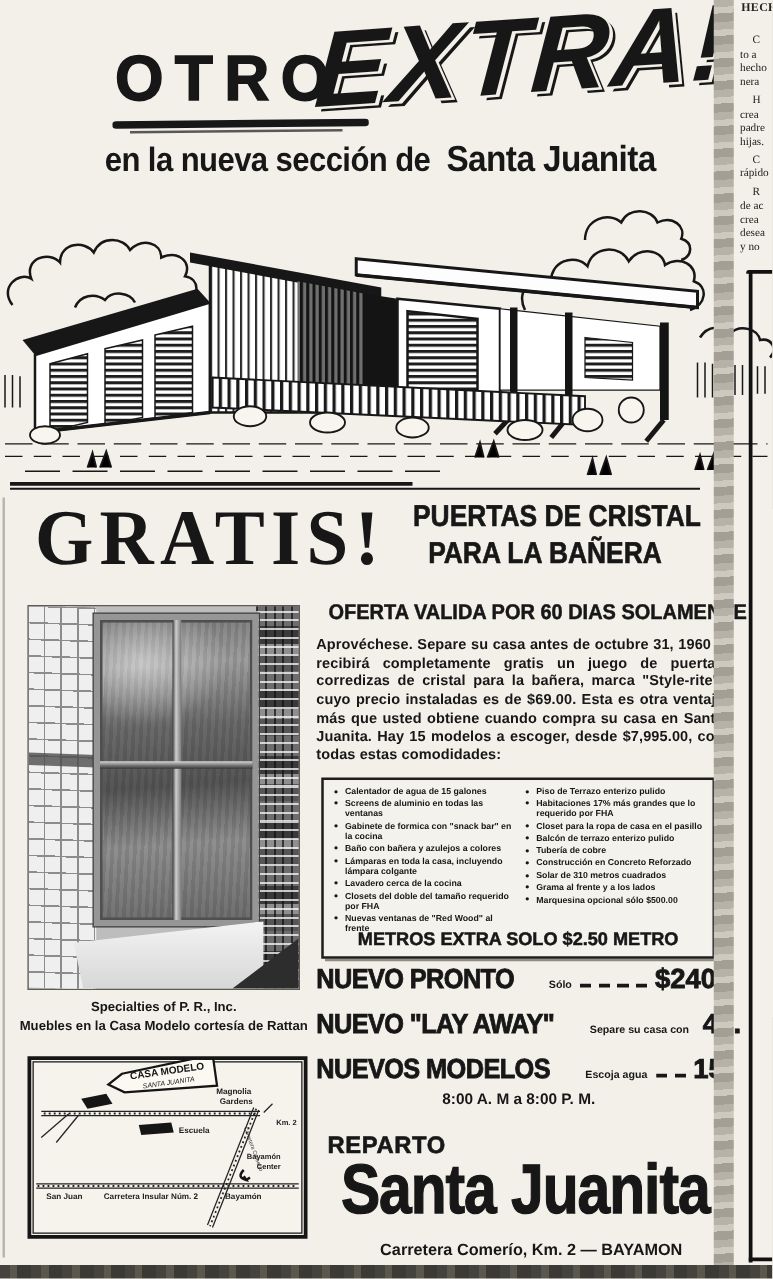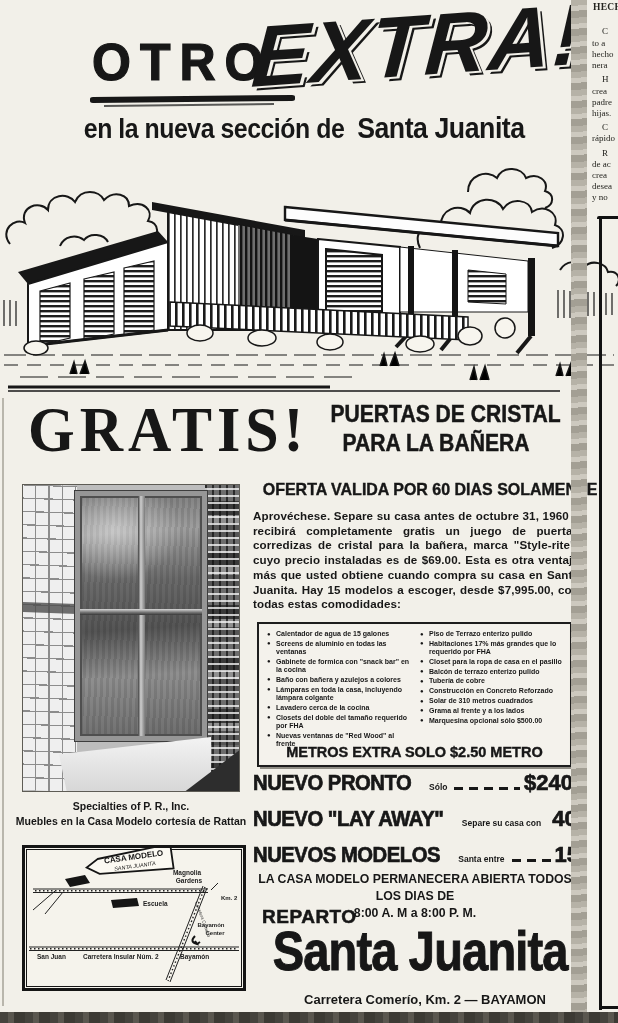--- a/index.html
+++ b/index.html
@@ -41,21 +41,21 @@
   .featcols li{position:relative;padding-left:9px;font-size:7px;font-weight:bold;line-height:8.3px;margin-bottom:1.5px;}
   .featcols li::before{content:"●";position:absolute;left:0;top:-.5px;font-size:6px;}
   .featfoot{position:absolute;left:0;right:0;bottom:5px;text-align:center;font-weight:bold;font-size:14.5px;
             -webkit-text-stroke:.4px #171717;}
 
   
   .pricing{left:253px;top:770px;width:326px;}
   .prow{display:flex;align-items:baseline;margin-bottom:9px;height:27px;}
   .plabel{font-size:22px;font-weight:bold;white-space:nowrap;transform:scaleX(.92);transform-origin:left;
           -webkit-text-stroke:.7px #171717;letter-spacing:-.5px;}
-  .pnote{font-size:8.5px;font-weight:bold;white-space:nowrap;margin:0 5px 0 2px;}
+  .pnote{font-size:8.5px;font-weight:bold;white-space:nowrap;margin:0 5px 0 12px;}
   .pdash{flex:1;height:3.2px;align-self:flex-end;margin:0 4px 7px 2px;
          background:repeating-linear-gradient(90deg,#171717 0 9px,transparent 9px 15px);}
   .pvalue{font-size:22px;font-weight:bold;white-space:nowrap;-webkit-text-stroke:.7px #171717;}
   .prow.r1 .plabel{margin-right:2px;}
 
   
   .hours{left:250px;top:871px;width:330px;text-align:center;font-size:12.3px;font-weight:bold;line-height:17px;}
   .reparto{left:262px;top:906px;font-size:19px;font-weight:bold;letter-spacing:.5px;-webkit-text-stroke:.5px #171717;}
   .brandname{left:246px;top:918px;width:334px;text-align:center;font-size:56px;font-weight:bold;white-space:nowrap;
              transform:scaleX(.84);transform-origin:center;-webkit-text-stroke:1px #171717;letter-spacing:-1px;}
@@ -265,28 +265,27 @@
       <span class="pvalue">$240.</span>
     </div>
     <div class="prow">
       <span class="plabel">NUEVO "LAY AWAY"</span>
       <span class="pnote">Separe su casa con</span>
       <span class="pdash"></span>
       <span class="pvalue">40.</span>
     </div>
     <div class="prow">
       <span class="plabel">NUEVOS MODELOS</span>
-      <span class="pnote">Santa entre</span>
+      <span class="pnote">Escoja agua</span>
       <span class="pdash"></span>
       <span class="pvalue">15</span>
     </div>
   </div>
 
   <div class="abs hours">
-    <div>LA CASA MODELO PERMANECERA ABIERTA TODOS LOS DIAS DE</div>
     <div>8:00 A. M a 8:00 P. M.</div>
   </div>
   <div class="abs reparto">REPARTO</div>
   <div class="abs brandname">Santa Juanita</div>
   <div class="abs address">Carretera Comerío, Km. 2 — BAYAMON</div>
 
   <div class="abs photo">
     <div class="ph-tiles"></div>
     <div class="ph-tile-accent"></div>
     <div class="ph-mosaic"></div>

